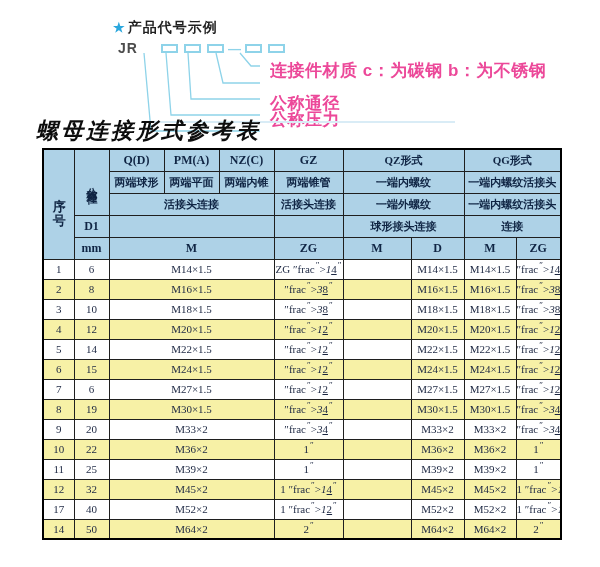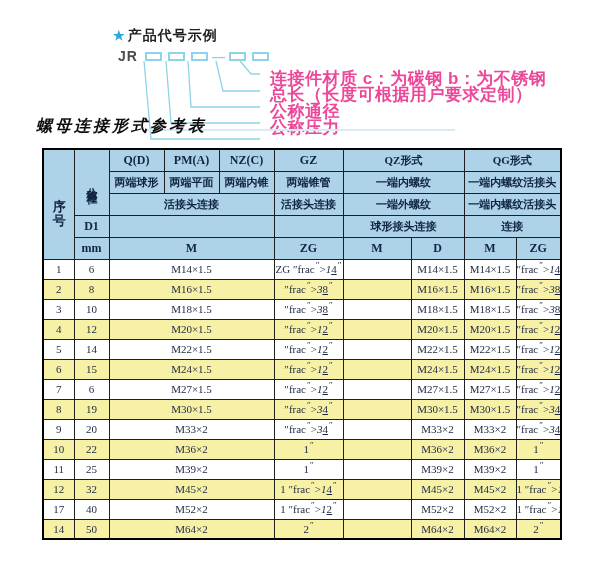--- a/index.html
+++ b/index.html
@@ -9,37 +9,37 @@
     --star-blue:#2ba7dd;
   }
   *{margin:0;padding:0;box-sizing:border-box;}
   html,body{background:#ffffff;}
   .sheet{
     position:relative;width:600px;height:567px;background:#fff;overflow:hidden;
     font-family:"Liberation Sans", sans-serif;color:#222;
   }
 
   
-  .diagram{position:absolute;left:0;top:12px;width:508px;height:146px;}
+  .diagram{position:absolute;left:0;top:4px;width:508px;height:146px;}
   .diagram-title{position:absolute;left:113px;top:15px;font-size:14px;font-weight:bold;color:#1f1f1f;letter-spacing:1px;}
   .diagram-title .star{color:var(--star-blue);margin-right:2px;font-size:13px;}
   .code-row{position:absolute;left:118px;top:37px;height:14px;display:flex;align-items:center;}
-  .code-prefix{font-size:14px;font-weight:bold;color:#4c4c4c;letter-spacing:1px;margin-right:4px;}
+  .code-prefix{font-size:14px;font-weight:bold;color:#4c4c4c;letter-spacing:1px;margin-right:20px;}
   .code-box{width:17px;height:9px;border:2px solid var(--line-blue);margin:0 3px;background:#fff;}
   .code-sep{color:var(--line-blue);font-weight:bold;font-size:13px;margin:0 1px;}
   .callout-svg{position:absolute;left:0;top:0;width:600px;height:146px;}
   .anno{position:absolute;left:264px;font-size:17px;font-weight:bold;color:#ec4899;white-space:nowrap;letter-spacing:0.5px;margin-left:6px;}
   .anno1{top:55px;} .anno2{top:71px;} .anno3{top:88px;} .anno4{top:104px;} .anno5{top:120px;}
   .artifact-line{position:absolute;left:147px;top:117px;width:308px;height:2px;background:#d9ecf6;}
 
   
   .table-title{
     position:absolute;left:36px;top:116px;
     font-family:"DejaVu Serif", serif;font-style:italic;font-weight:bold;
-    font-size:16px;color:#0d0d0d;letter-spacing:3px;white-space:nowrap;
+    font-size:22px;color:#0d0d0d;letter-spacing:3px;white-space:nowrap;
   }
 
   
   table.ref{
     position:absolute;left:42px;top:148px;width:518px;
     border-collapse:collapse;table-layout:fixed;
     border:2px solid #000;
     font-family:"Liberation Serif", serif;
     color:#1c2742;
   }
@@ -82,21 +82,20 @@
     <div class="code-row">
       <span class="code-prefix">JR</span>
       <span class="code-box"></span>
       <span class="code-box"></span>
       <span class="code-box"></span>
       <span class="code-sep">—</span>
       <span class="code-box"></span>
       <span class="code-box"></span>
     </div>
     <div class="anno anno1">连接件材质  c：为碳钢  b：为不锈钢</div>
-    <div class="anno anno2">总长（长度可根据用户要求定制）</div>
     <div class="anno anno3">公称通径</div>
     <div class="anno anno4">公称压力</div>
     <div class="artifact-line"></div>
   </div>
 
   <div class="table-title">螺母连接形式参考表</div>
 
   <table class="ref">
     <colgroup>
       <col style="width:31px">

